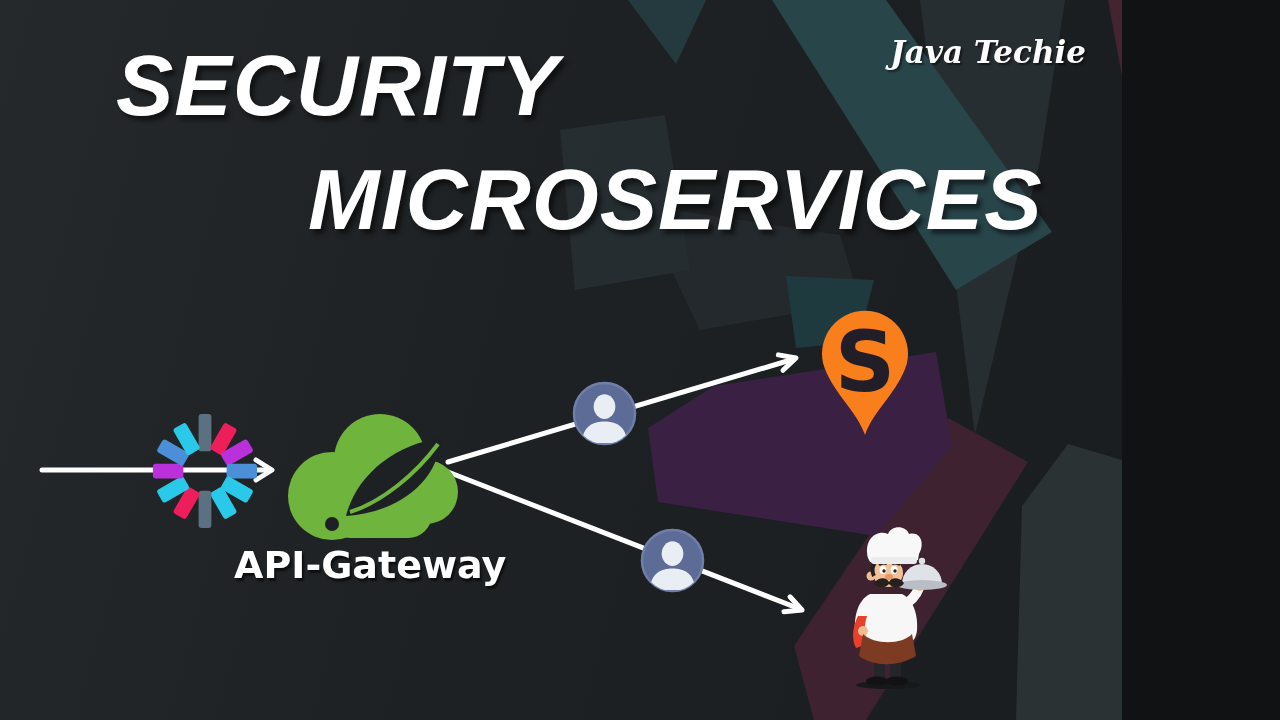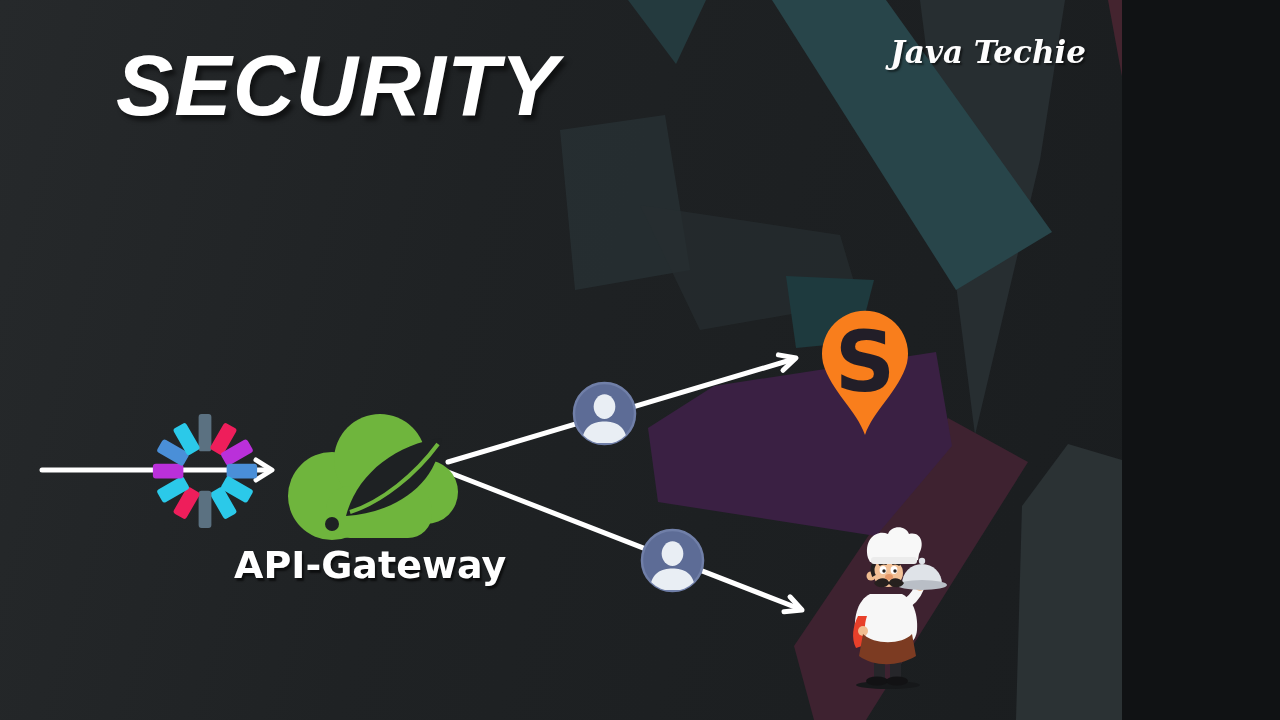--- a/index.html
+++ b/index.html
@@ -47,20 +47,21 @@
     <polygon points="1196,136 1280,150 1280,228 1186,210 1178,172" fill="#3a2144"></polygon>
     <polygon points="1192,228 1280,248 1280,402 1196,336" fill="#1d3a3e"></polygon>
     <polygon points="1136,300 1280,412 1280,606 1248,676 1136,506" fill="#1e3c40"></polygon>
     <polygon points="1068,444 1142,466 1142,720 1016,720 1022,506" fill="#2b3234"></polygon>
     <polygon points="948,418 1028,462 866,720 814,720 794,646" fill="#3e2230"></polygon>
     <polygon points="648,428 714,386 936,352 952,446 876,536 658,502" fill="#3a2043"></polygon>
     <polygon points="786,276 874,280 858,342 796,348" fill="#1e3a3e"></polygon>
   </svg>
 
   <div class="abs title" style="left:116px;top:42px;">SECURITY</div>
+  <div class="abs title" style="left:308px;top:156px;">MICROSERVICES</div>
   <div class="abs brand" style="right:36px;top:34px;">Java Techie</div>
 
   <svg class="abs layer arrows" viewBox="0 0 1280 720" aria-hidden="true">
     <g stroke="#ffffff" stroke-width="5" fill="none" stroke-linecap="round" stroke-linejoin="round">
       <g>
         <path d="M42 470 L268 470"></path>
         <path d="M256 460 L272 470 L256 480"></path>
       </g>
       <g>
         <path d="M448 462 L794 359"></path>

